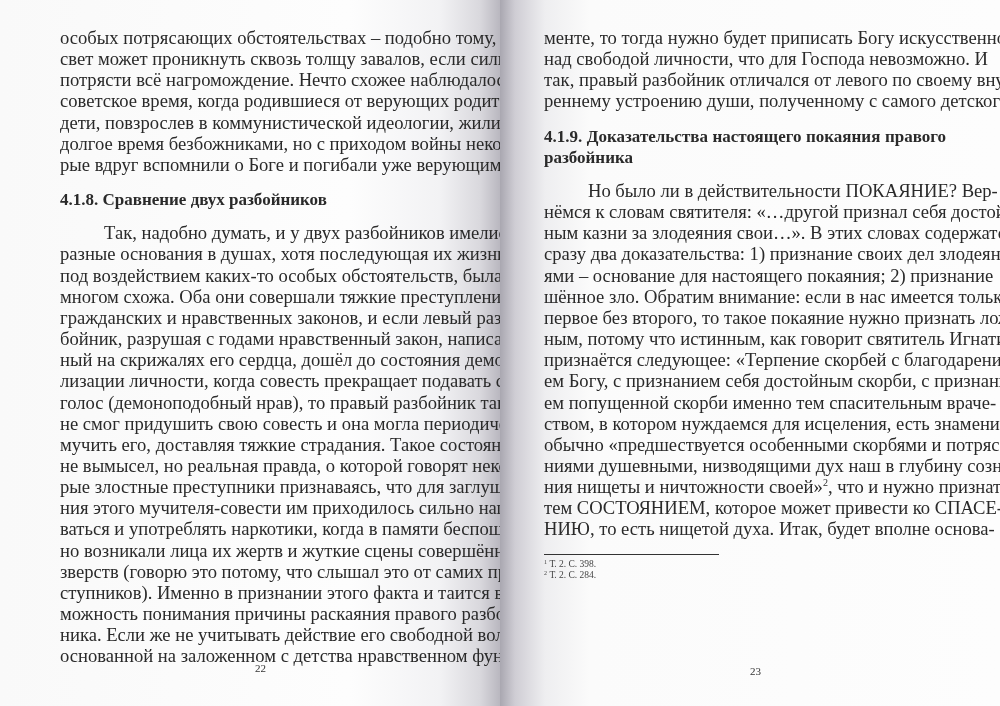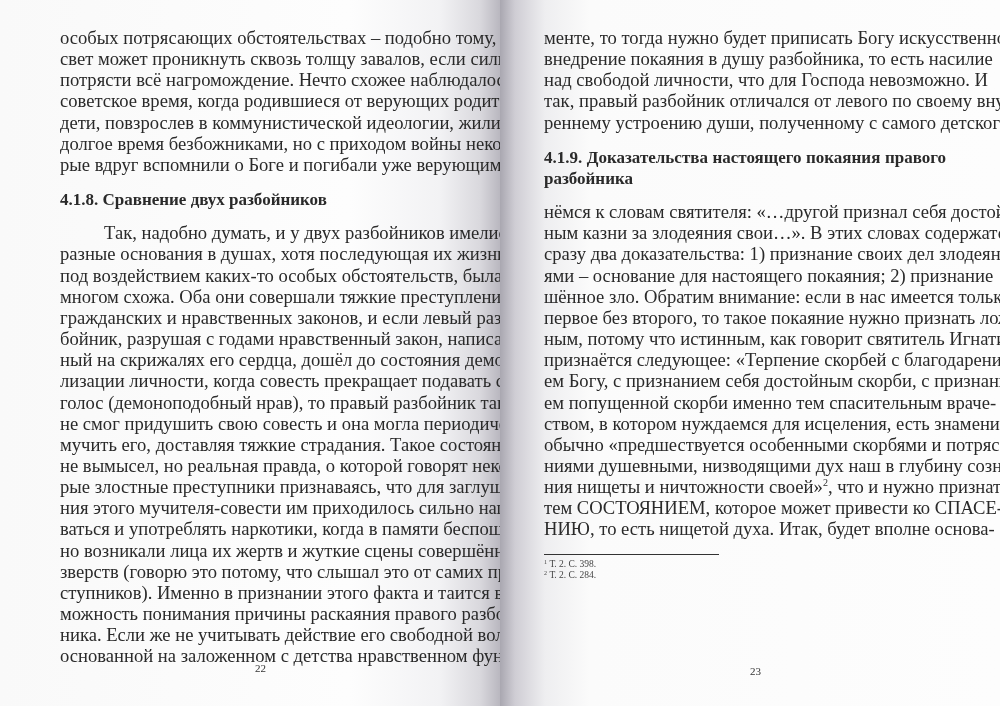--- a/index.html
+++ b/index.html
@@ -87,32 +87,32 @@
         <span class="line">основанной на заложенном с детства нравственном фунда-</span>
       </div>
     </div>
     <div class="page-number">22</div>
   </div>
 
   <div class="page page-right">
     <div class="text">
       <div>
         <span class="line">менте, то тогда нужно будет приписать Богу искусственное</span>
-        <span class="line">внедрение покаяния в душу разбойника, то есть насилие</span>
         <span class="line">над свободой личности, что для Господа невозможно. И</span>
         <span class="line">так, правый разбойник отличался от левого по своему внут-</span>
         <span class="line">реннему устроению души, полученному с самого детского</span>
       </div>
 
       <div class="heading">
         <span class="line">4.1.9. Доказательства настоящего покаяния правого</span>
         <span class="line last">разбойника</span>
       </div>
 
       <div>
+        <span class="line indent">Но было ли в действительности ПОКАЯНИЕ? Вер-</span>
         <span class="line">нёмся к словам святителя: «…другой признал себя достой-</span>
         <span class="line">ным казни за злодеяния свои…». В этих словах содержатся</span>
         <span class="line">сразу два доказательства: 1) признание своих дел злодеяни-</span>
         <span class="line">ями – основание для настоящего покаяния; 2) признание</span>
         <span class="line">шённое зло. Обратим внимание: если в нас имеется только</span>
         <span class="line">первое без второго, то такое покаяние нужно признать лож-</span>
         <span class="line">ным, потому что истинным, как говорит святитель Игнатий,</span>
         <span class="line">признаётся следующее: «Терпение скорбей с благодарени-</span>
         <span class="line">ем Богу, с признанием себя достойным скорби, с признани-</span>
         <span class="line">ем попущенной скорби именно тем спасительным враче-</span>

